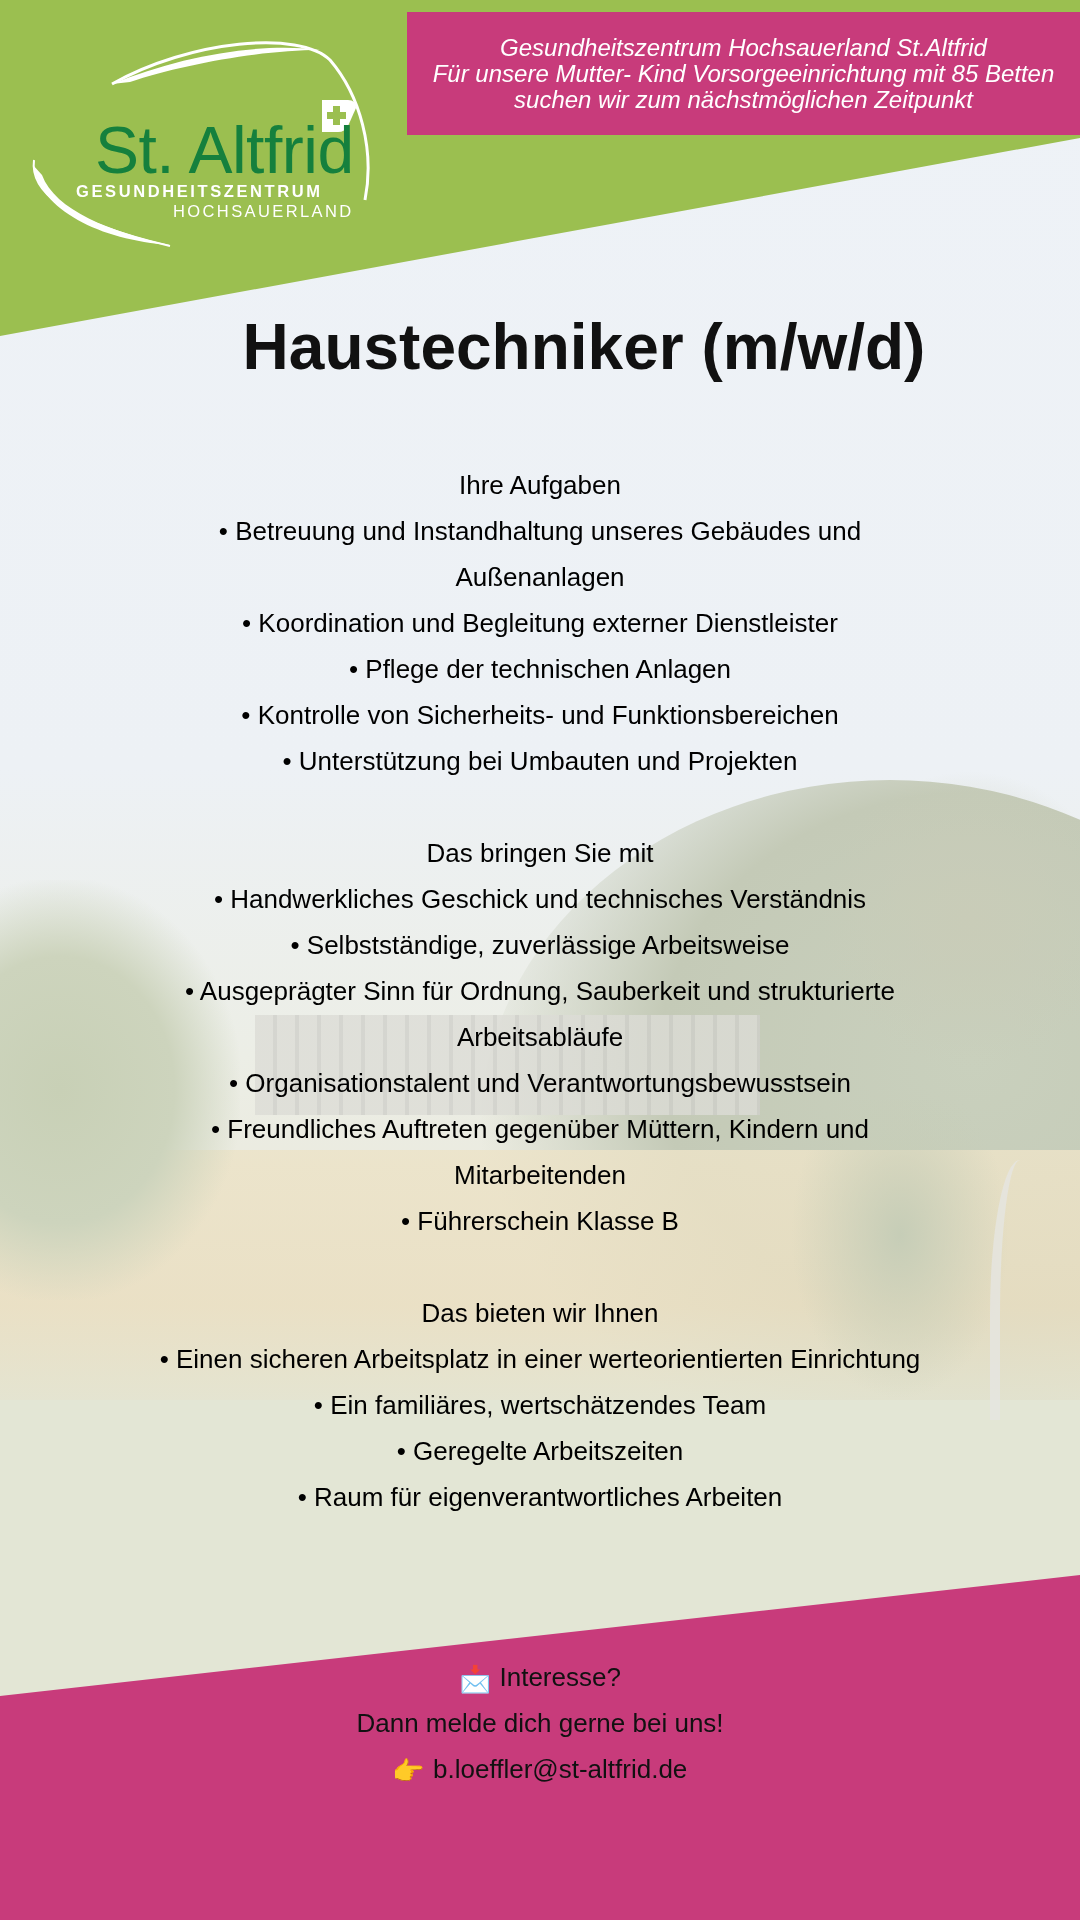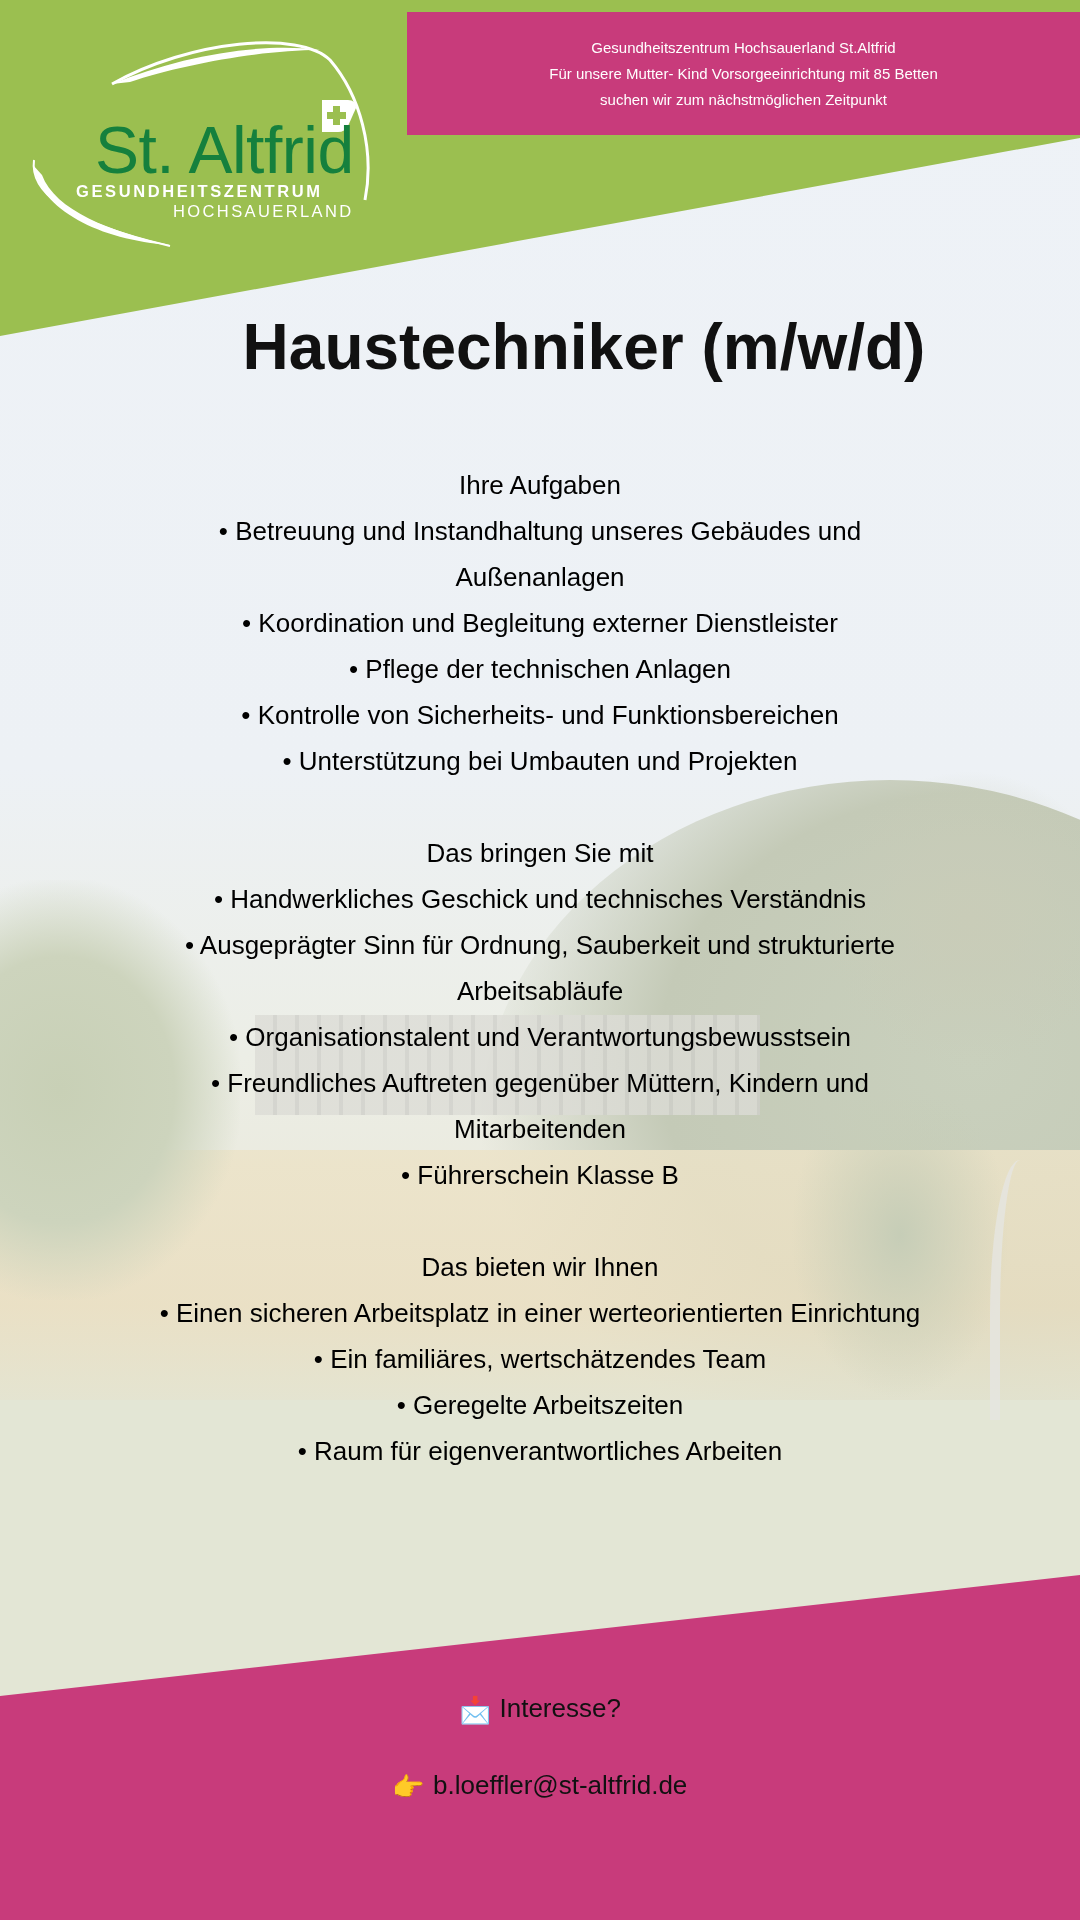--- a/index.html
+++ b/index.html
@@ -31,21 +31,21 @@
   .road { position: absolute; left: 990px; top: 1160px; width: 40px; height: 260px;
     border-left: 10px solid #e6e6e2; border-radius: 60% 0 0 0; opacity: .8; }
 
   
   .green-band { position: absolute; left: 0; top: 0; width: 1080px; height: 340px;
     background: #9bbf50;
     clip-path: polygon(0 0, 1080px 0, 1080px 138px, 0 336px); }
   
   .top-banner { position: absolute; left: 407px; top: 12px; width: 673px; height: 123px;
     background: #c83b7b; display: flex; flex-direction: column; align-items: center; justify-content: center;
-    color: #fff; font-size: 15px; line-height: 26px; text-align: center; }
+    color: #fff; font-size: 24px; line-height: 26px; text-align: center; font-style: italic; }
   .top-banner span { display: block; white-space: nowrap; }
 
   
   .logo { position: absolute; left: 20px; top: 20px; width: 360px; height: 240px; }
   .logo-name { position: absolute; left: 75px; top: 100px; color: #15803d; font-size: 66px;
     letter-spacing: -0.5px; line-height: 60px; }
   .logo-sub1 { position: absolute; left: 56px; top: 162px; color: #fff; font-size: 16.5px; font-weight: bold;
     letter-spacing: 2.6px; }
   .logo-sub2 { position: absolute; left: 153px; top: 182px; color: #fff; font-size: 16.5px; font-weight: normal;
     letter-spacing: 2.4px; }
@@ -60,21 +60,21 @@
   .line { height: 46px; line-height: 46px; white-space: nowrap; }
   .gap { height: 46px; }
   .section-title { height: 46px; line-height: 46px; }
 
   
   .pink-band { position: absolute; left: 0; top: 1560px; width: 1080px; height: 360px;
     background: #c83b7b;
     clip-path: polygon(0 136px, 1080px 15px, 1080px 360px, 0 360px); }
   .contact { position: absolute; left: 0; top: 1654px; width: 1080px; text-align: center;
     color: #111; font-size: 26px; }
-  .contact .line { height: 46px; line-height: 46px; margin-top: 31px; }
+  .contact .line { height: 46px; line-height: 46px; }
   .emoji { display: inline-block; margin-right: 8px; font-size: 26px; vertical-align: -2px; }
 </style>
 </head>
 <body>
 
 <div class="bg">
   <div class="sky"></div>
   <div class="hill"></div>
   <div class="hill2"></div>
   <div class="field"></div>
@@ -117,20 +117,21 @@
   <div class="line">• Betreuung und Instandhaltung unseres Gebäudes und</div>
   <div class="line">Außenanlagen</div>
   <div class="line">• Koordination und Begleitung externer Dienstleister</div>
   <div class="line">• Pflege der technischen Anlagen</div>
   <div class="line">• Kontrolle von Sicherheits- und Funktionsbereichen</div>
   <div class="line">• Unterstützung bei Umbauten und Projekten</div>
   <div class="gap"></div>
 
   <div class="section-title">Das bringen Sie mit</div>
   <div class="line">• Handwerkliches Geschick und technisches Verständnis</div>
+  <div class="line">• Selbstständige, zuverlässige Arbeitsweise</div>
   <div class="line">• Ausgeprägter Sinn für Ordnung, Sauberkeit und strukturierte</div>
   <div class="line">Arbeitsabläufe</div>
   <div class="line">• Organisationstalent und Verantwortungsbewusstsein</div>
   <div class="line">• Freundliches Auftreten gegenüber Müttern, Kindern und</div>
   <div class="line">Mitarbeitenden</div>
   <div class="line">• Führerschein Klasse B</div>
   <div class="gap"></div>
 
   <div class="section-title">Das bieten wir Ihnen</div>
   <div class="line">• Einen sicheren Arbeitsplatz in einer werteorientierten Einrichtung</div>
@@ -138,16 +139,17 @@
   <div class="line">• Geregelte Arbeitszeiten</div>
   <div class="line">• Raum für eigenverantwortliches Arbeiten</div>
 </div>
 
 <div class="pink-band"></div>
 
 <div class="contact">
   <div class="line">
     <span class="emoji">📩</span><span>Interesse?</span>
   </div>
+  <div class="line">Dann melde dich gerne bei uns!</div>
   <div class="line">
     <span class="emoji">👉</span><span>b.loeffler@st-altfrid.de</span>
   </div>
 </div>
 
 </body></html>

